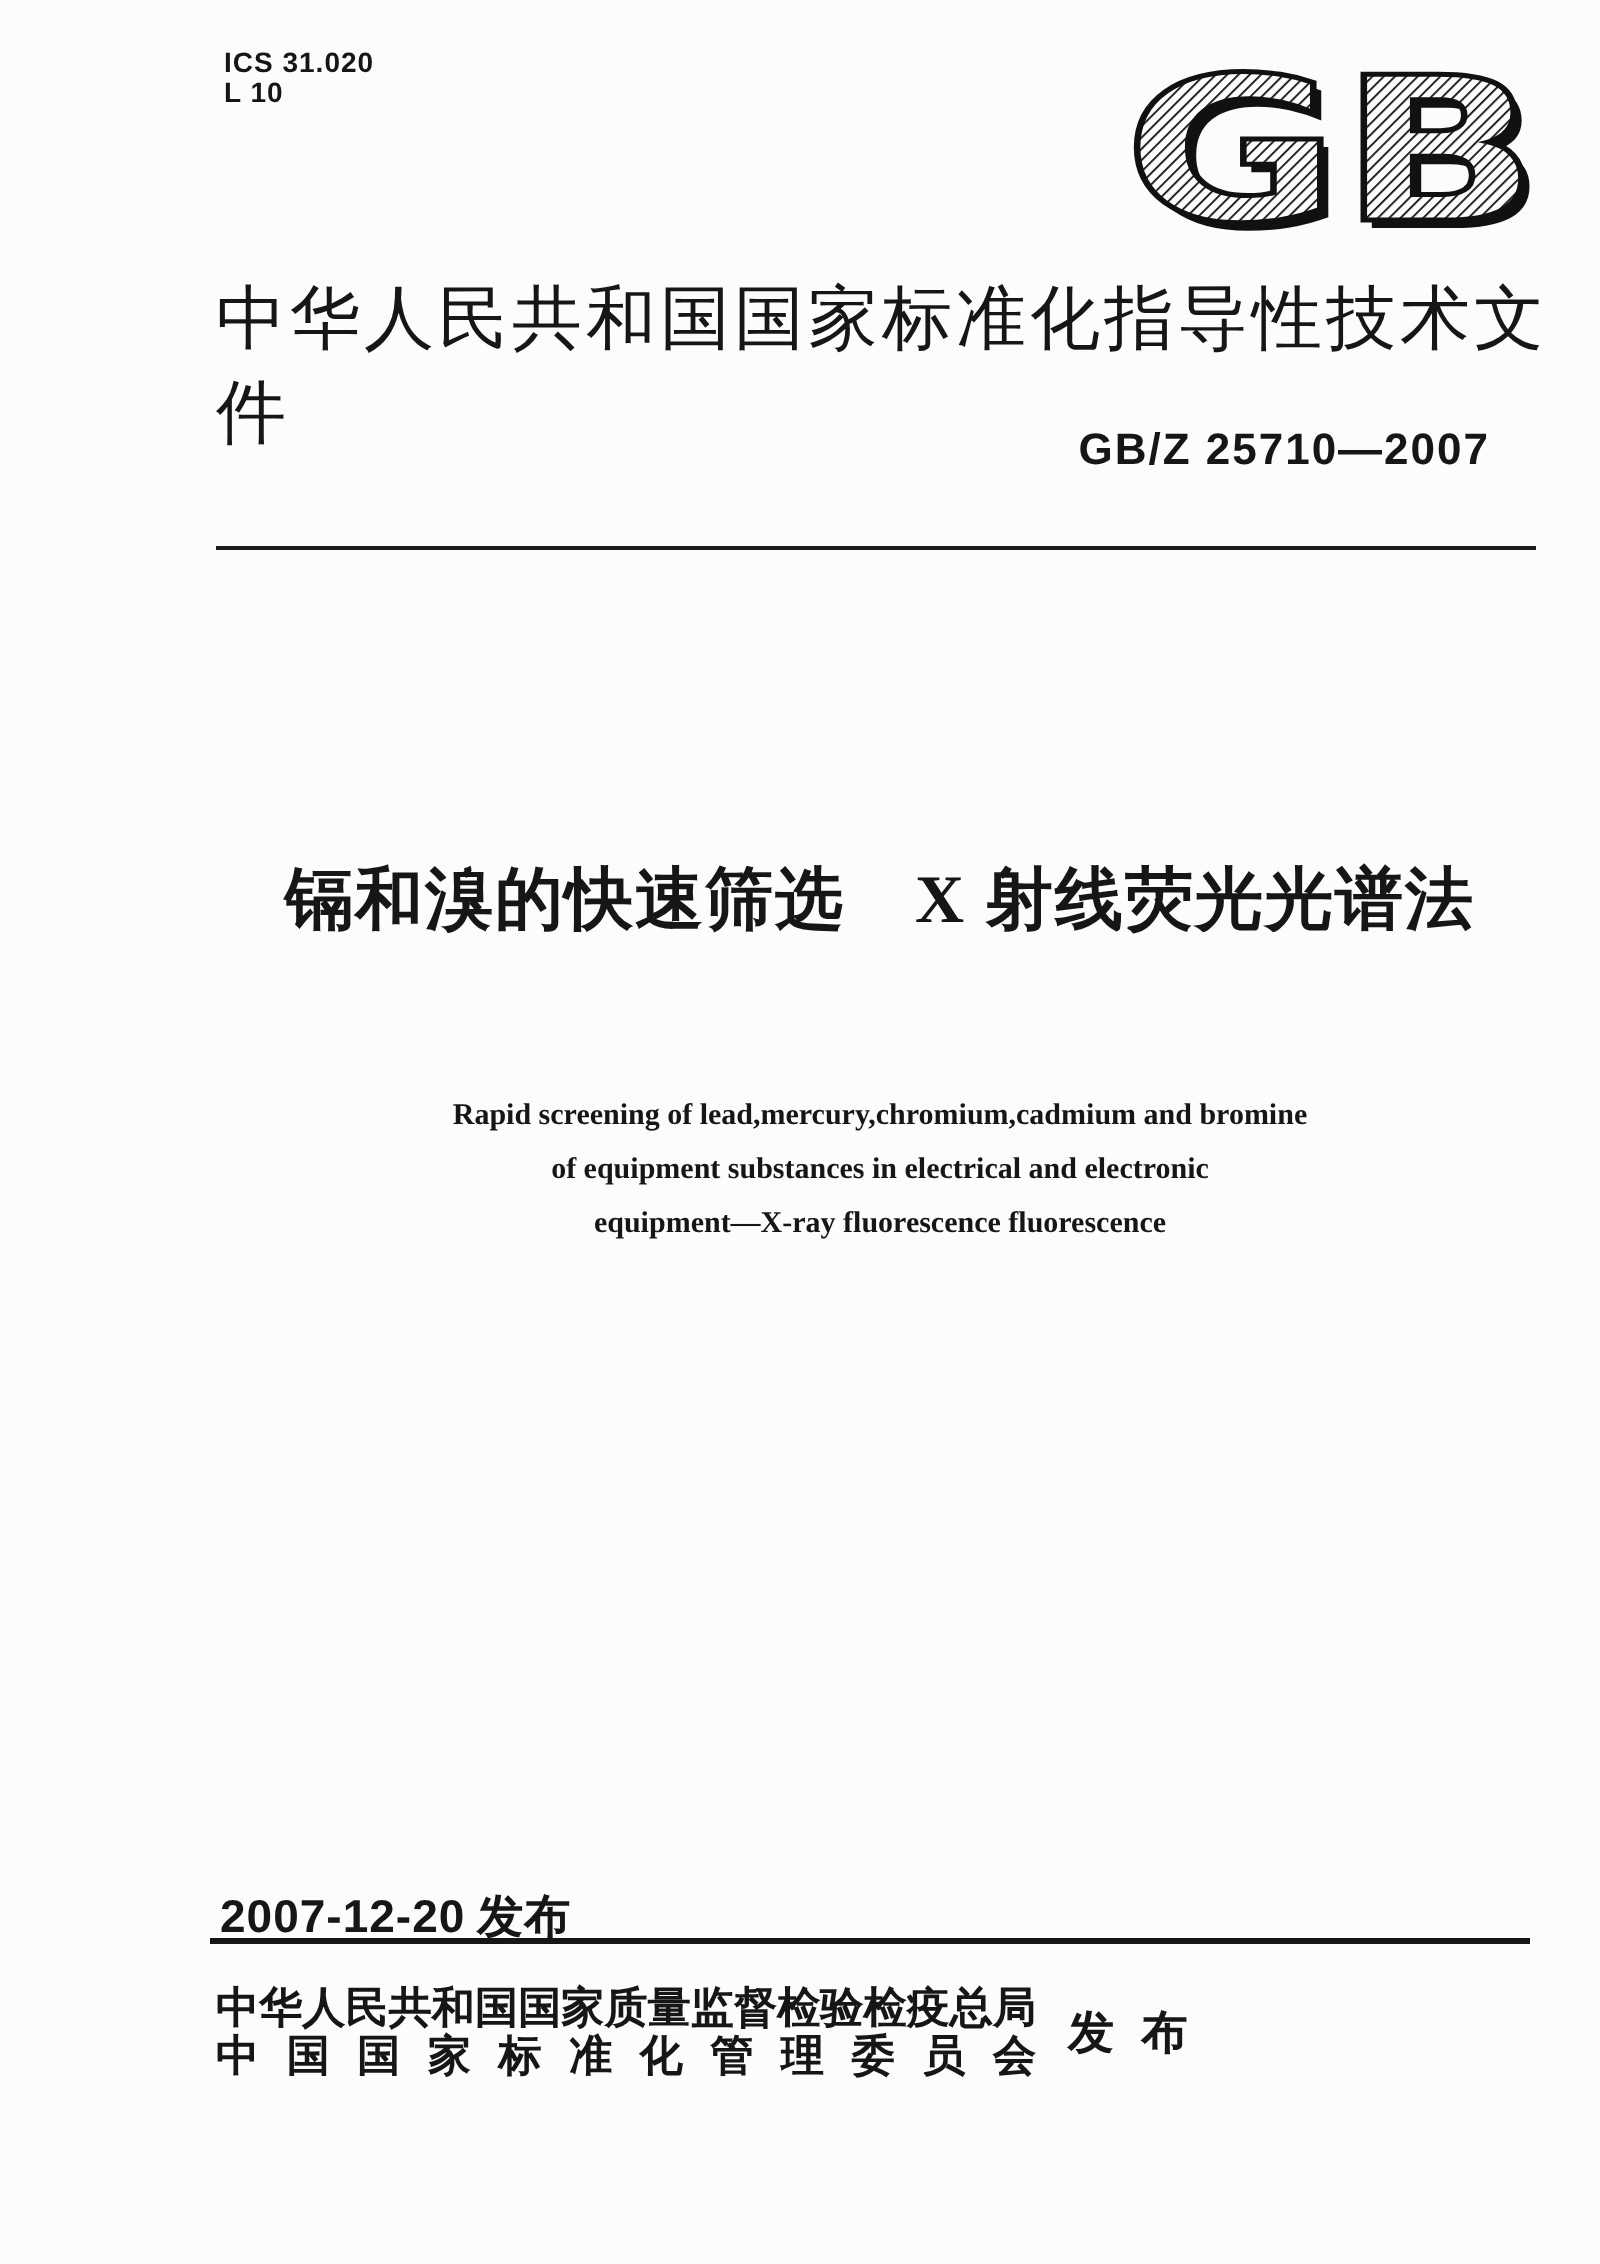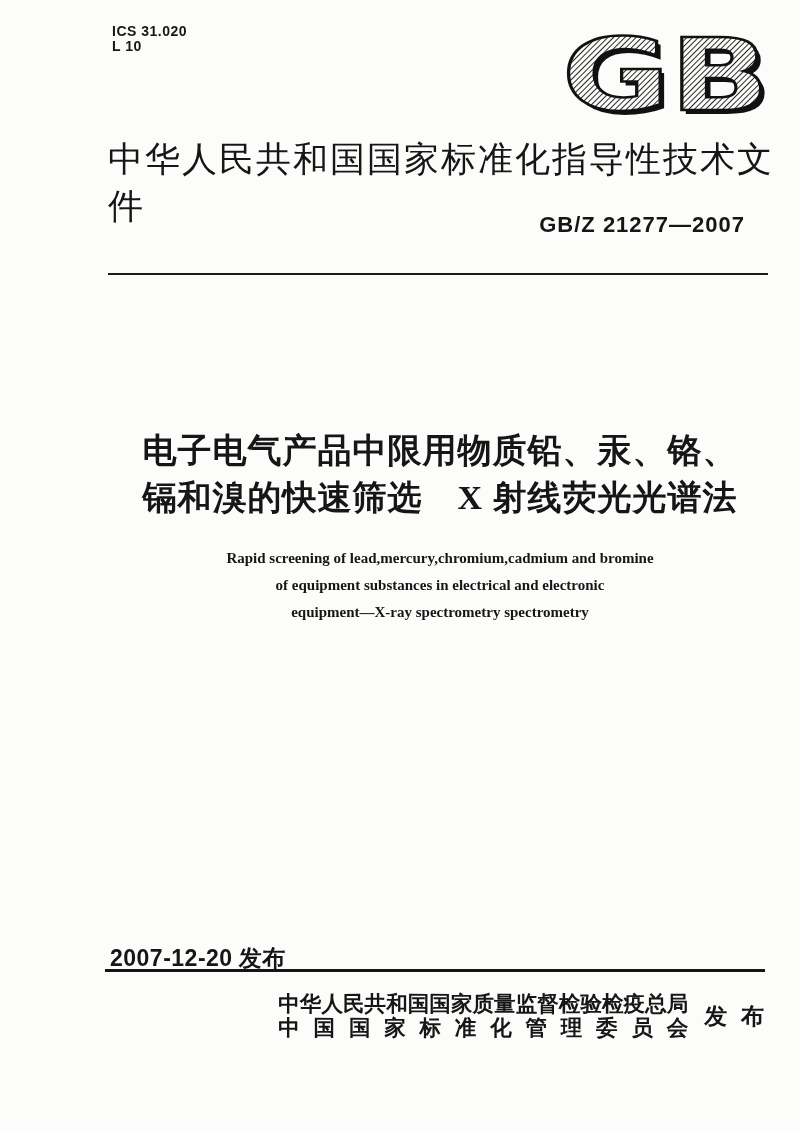--- a/index.html
+++ b/index.html
@@ -57,21 +57,21 @@
     font-family:"Liberation Sans","DejaVu Sans",sans-serif;
     letter-spacing:.5px;
   }
   .issue-date-row .cjk{font-family:"Liberation Serif","DejaVu Serif",serif;margin-left:6px;}
   .rule-bottom{
     position:absolute;left:105px;top:969px;width:660px;height:3px;
     background:#151515;
   }
   .issuer-row{
     position:absolute;left:108px;top:992px;width:660px;
-    display:flex;justify-content:flex-end;align-items:center;gap:16px;
+    display:flex;justify-content:flex-start;align-items:center;gap:16px;
   }
   .issuer-block{
     width:410px;
     font-weight:bold;font-size:21.5px;line-height:24px;
   }
   .issuer-line{text-align:justify;text-align-last:justify;}
   .release-label{
     font-weight:bold;font-size:23px;letter-spacing:4px;white-space:nowrap;
   }
 </style>
@@ -95,33 +95,32 @@
       </defs>
 
       <text x="6" y="86" font-family="DejaVu Sans, sans-serif" font-weight="bold" font-size="100" textLength="208" lengthAdjust="spacingAndGlyphs" fill="#111">GB</text>
 
       <text x="2" y="82" font-family="DejaVu Sans, sans-serif" font-weight="bold" font-size="100" textLength="208" lengthAdjust="spacingAndGlyphs" fill="url(#hatch)" stroke="#111" stroke-width="2.5">GB</text>
     </svg>
   </div>
 
   <div class="doc-type-title">中华人民共和国国家标准化指导性技术文件</div>
 
-  <div class="standard-number">GB/Z 21277—2007</div>
+  <div class="standard-number">GB/Z 25710—2007</div>
 
   <div class="rule-top"></div>
 
   <div class="title-block">
-    <div>电子电气产品中限用物质铅、汞、铬、</div>
     <div>镉和溴的快速筛选　X 射线荧光光谱法</div>
   </div>
 
   <div class="title-en-block">
     <div>Rapid screening of lead,mercury,chromium,cadmium and bromine</div>
     <div>of equipment substances in electrical and electronic</div>
-    <div>equipment—X-ray spectrometry spectrometry</div>
+    <div>equipment—X-ray fluorescence fluorescence</div>
   </div>
 
   <div class="issue-date-row">
     <span>2007-12-20</span><span class="cjk">发布</span>
   </div>
 
   <div class="rule-bottom"></div>
 
   <div class="issuer-row">
     <div class="issuer-block">

